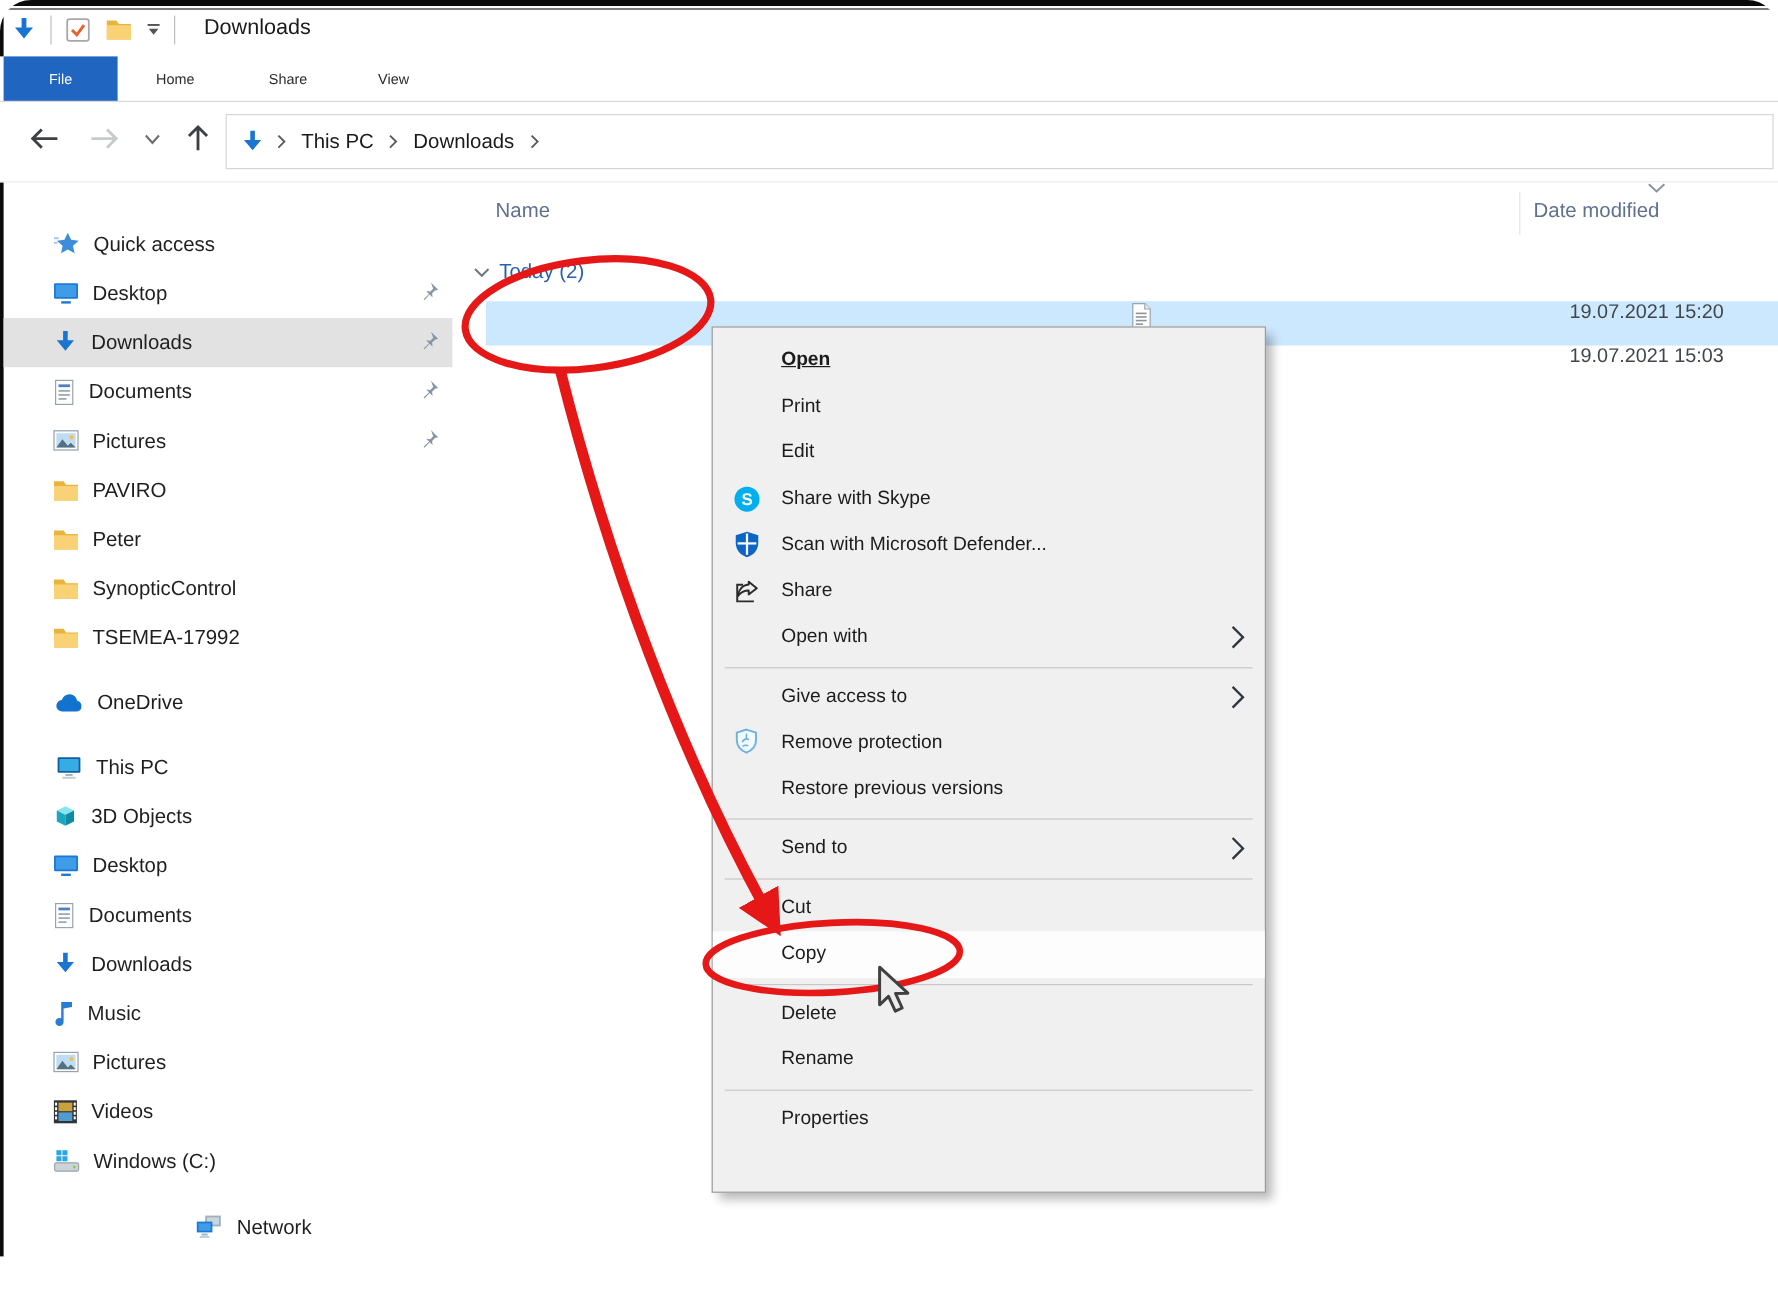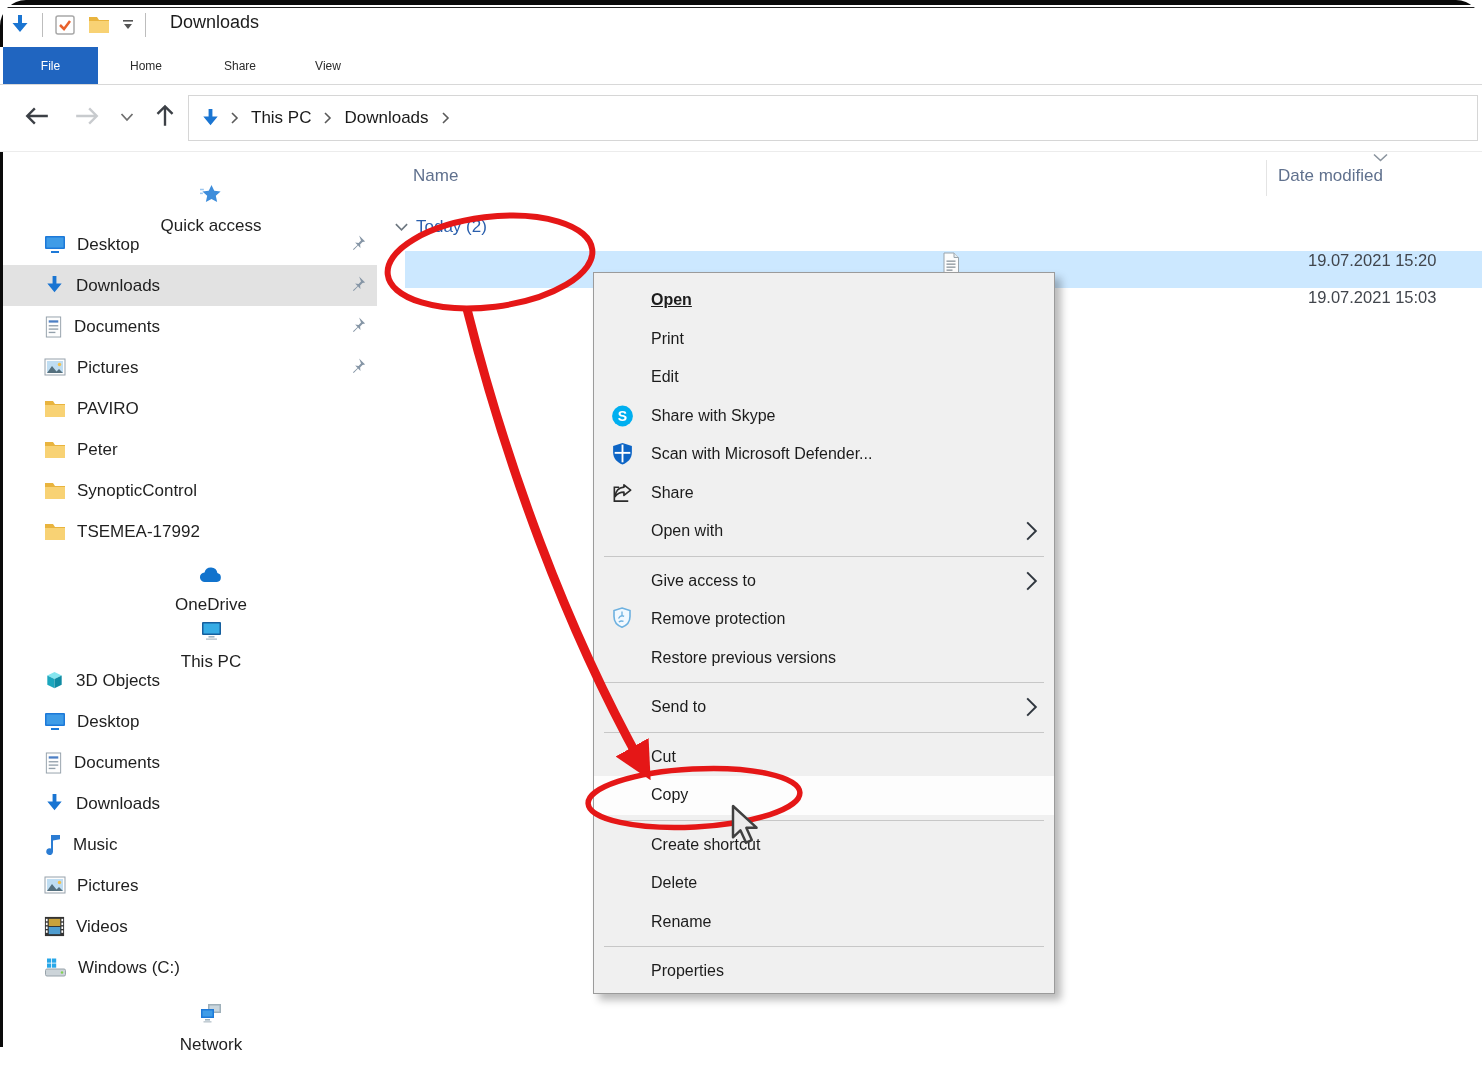--- a/index.html
+++ b/index.html
@@ -28,26 +28,26 @@
   .navbtn{position:absolute;top:50%;transform:translateY(-50%);}
   .addrbar{position:absolute;left:188px;top:10px;width:1290px;height:46px;background:#fff;
            border:1px solid #d6d6d6;display:flex;align-items:center;padding-left:10px;gap:8px;
            box-sizing:border-box;font-size:17px;color:#1a1a1a;}
   .crumb{padding:2px 4px;white-space:nowrap;}
 
   
   .sidebar{position:absolute;left:3px;top:183px;width:374px;}
   .srow{position:relative;height:41px;display:flex;align-items:center;gap:10px;font-size:17px;
         color:#1f1f1f;box-sizing:border-box;}
-  .srow.lvl0{padding-left:42px;flex-direction:column;}
+  .srow.lvl0{padding-left:42px;}
   .srow.lvl1{padding-left:40px;}
   .srow.sel{background:#e2e2e2;}
   .srow .pin{position:absolute;right:10px;top:50%;transform:translateY(-50%);}
   .gap13{margin-top:13px;}
-  .gap14{margin-top:14px;}
+  .gap14{margin-top:14px;justify-content:center;}
 
   
   .colhdr{position:absolute;font-size:17px;color:#60718e;}
   .coldiv{position:absolute;left:1266px;top:160px;width:1px;height:36px;background:#e4e4e4;}
   .grouphdr{position:absolute;left:394px;top:217px;display:flex;align-items:center;gap:7px;
             font-size:17px;color:#2a5fad;}
   .frow{position:absolute;left:405px;width:1077px;height:37px;display:flex;align-items:center;
         font-size:16.5px;color:#1b1b1b;z-index:1;flex-direction:column;}
   .frow.sel{background:#cce8ff;}
   .frow .fic{margin-left:14px;}
@@ -515,23 +515,20 @@
       </div>
       <div class="msep"></div>
       <div class="mi">
         <span>Cut</span>
       </div>
       <div class="mi hover">
         <span>Copy</span>
       </div>
       <div class="msep"></div>
       <div class="mi">
-        <span>Create shortcut</span>
-      </div>
-      <div class="mi">
         <span>Delete</span>
       </div>
       <div class="mi">
         <span>Rename</span>
       </div>
       <div class="msep"></div>
       <div class="mi">
         <span>Properties</span>
       </div>
     </div>

